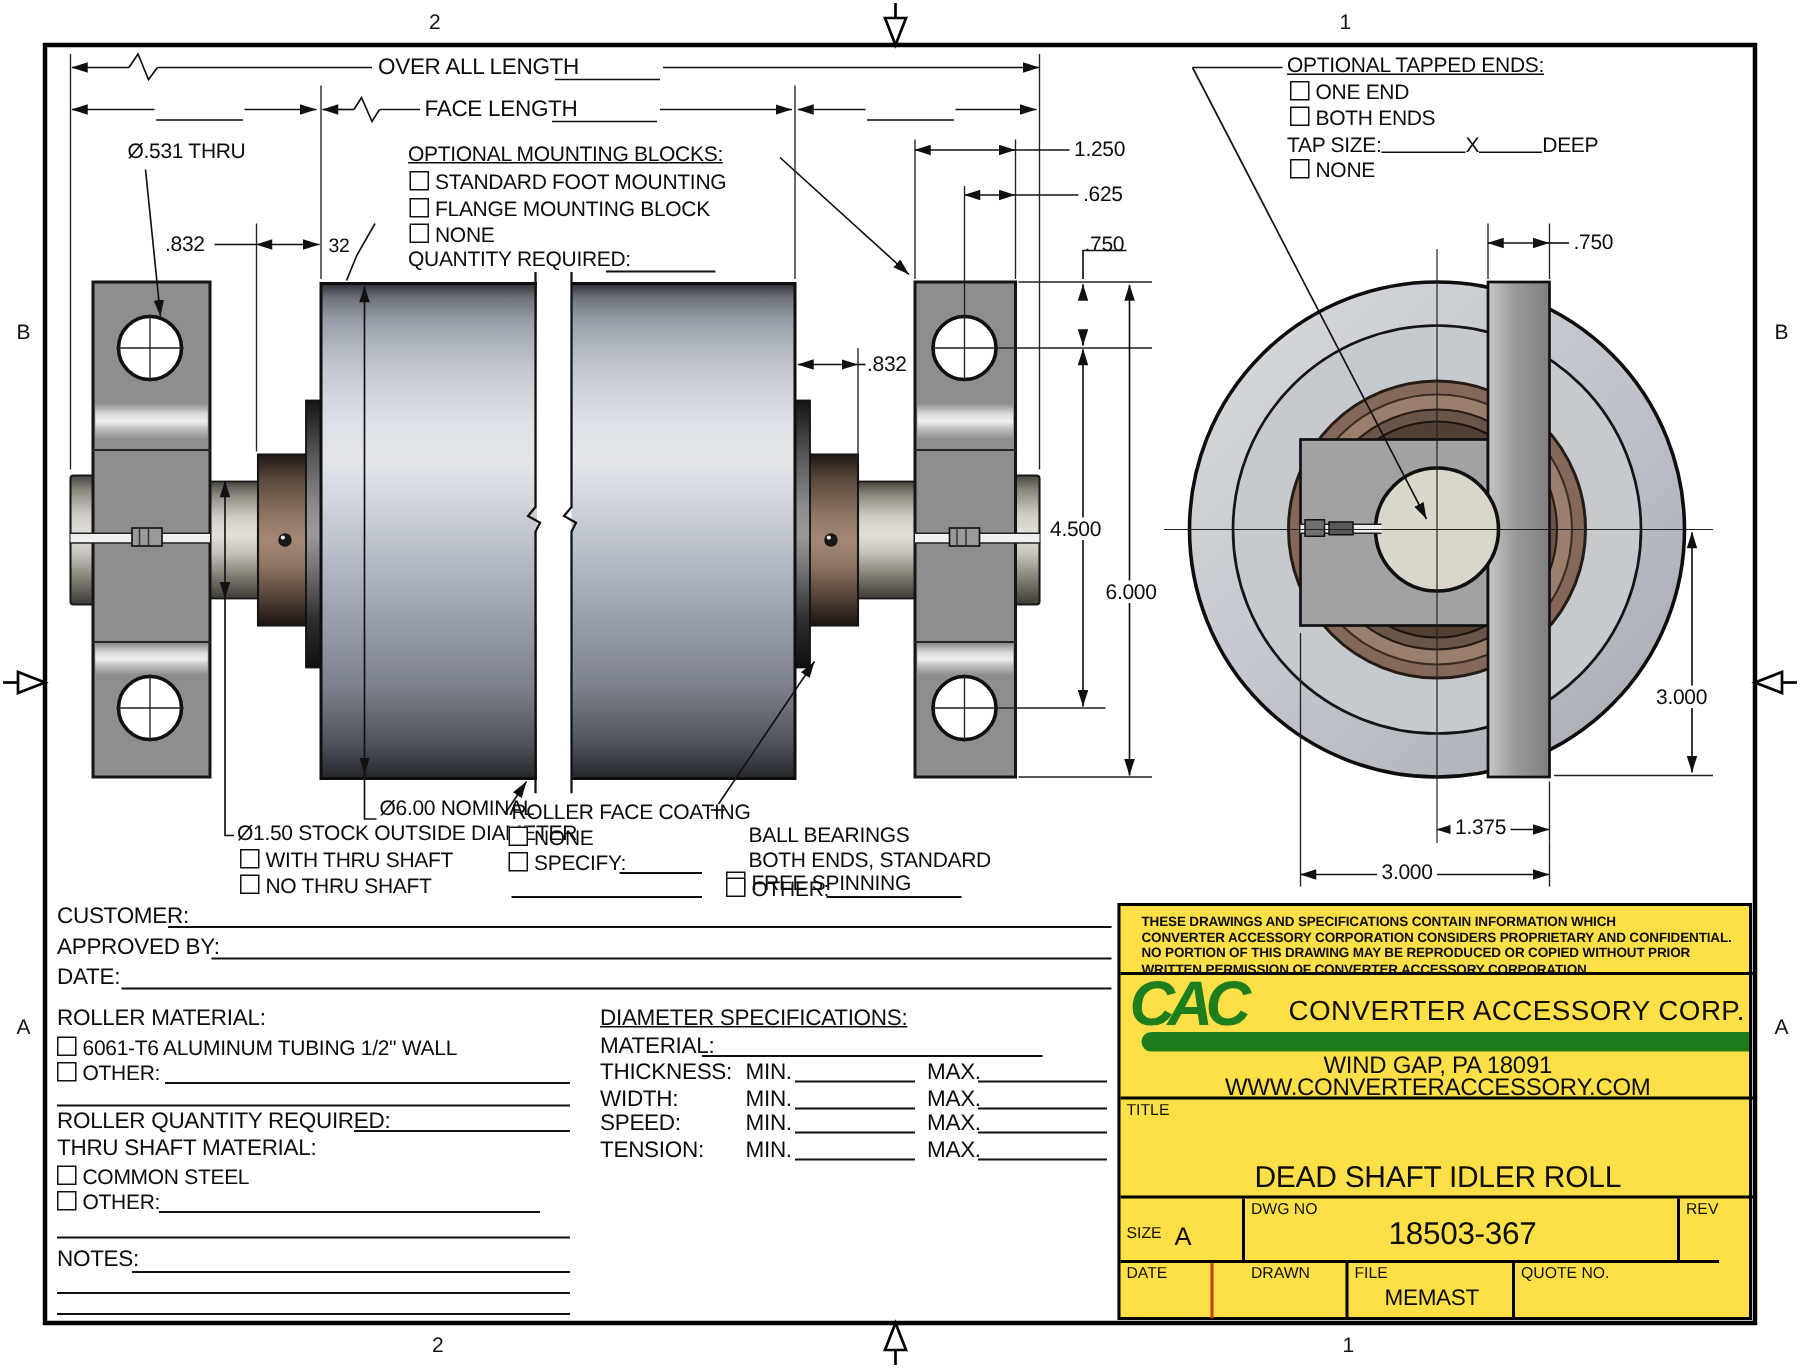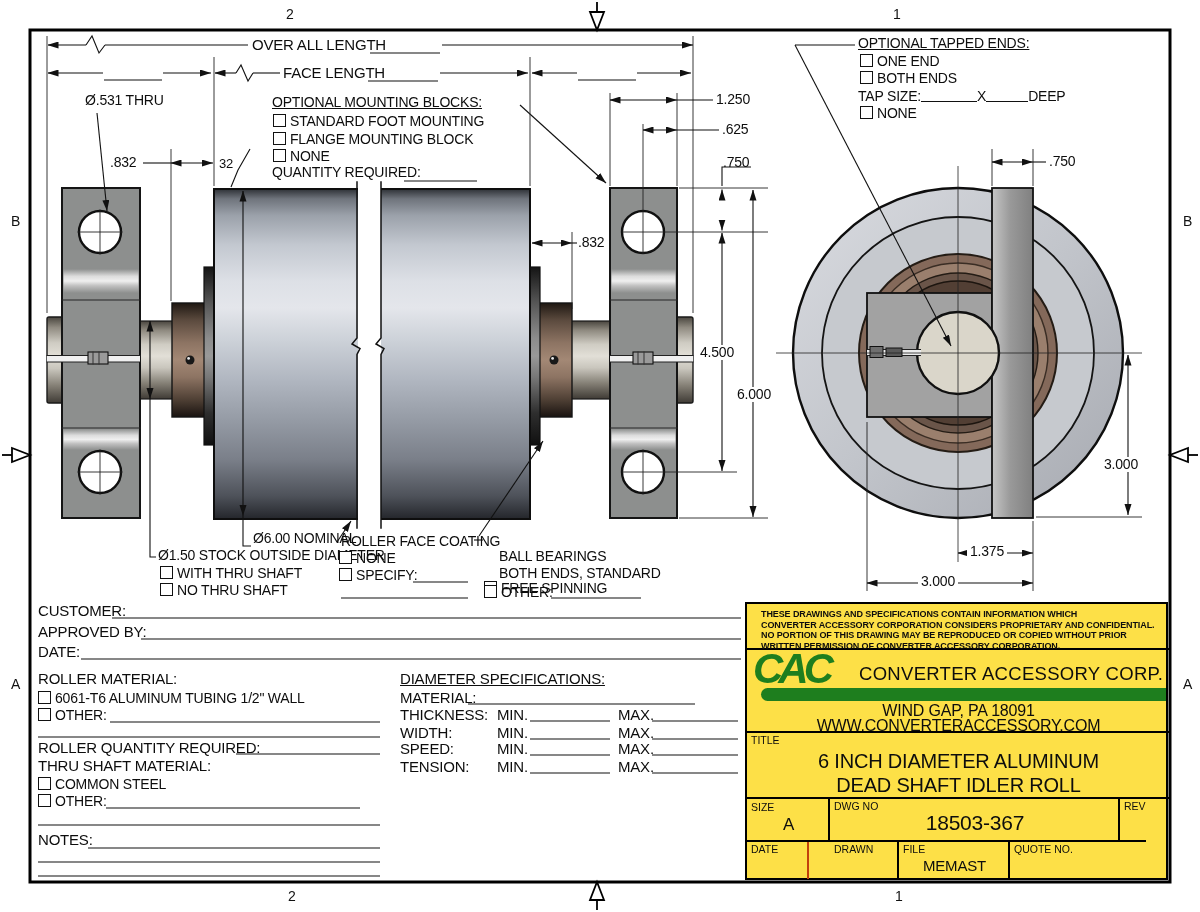--- a/index.html
+++ b/index.html
@@ -438,25 +438,24 @@
   </div>
   <div class="cell" style="left:0;top:46px;width:423px;height:83px;border-bottom:2px solid #000;">
     <div class="cac" style="position:absolute;left:6px;top:-2px;color:#1e7e1e;">CAC</div>
     <div style="position:absolute;left:14px;top:38px;width:405px;height:13px;background:#1e7e1e;border-radius:7px 0 0 7px;"></div>
     <div class="lbl" style="left:112px;top:14px;font-size:18.5px;letter-spacing:0.3px;">CONVERTER ACCESSORY CORP.</div>
     <div class="lbl ctr" style="left:0;top:53px;width:423px;font-size:16px;">WIND GAP, PA 18091</div>
     <div class="lbl ctr" style="left:0;top:68px;width:423px;font-size:16px;">WWW.CONVERTERACCESSORY.COM</div>
   </div>
   <div class="cell" style="left:0;top:129px;width:423px;height:66px;border-bottom:2px solid #000;">
     <div class="lbl small" style="left:4px;top:2px;">TITLE</div>
-    <div class="lbl ctr" style="left:0;top:18px;width:423px;font-size:20px;">6 INCH DIAMETER ALUMINUM</div>
     <div class="lbl ctr" style="left:0;top:42px;width:423px;font-size:20px;">DEAD SHAFT IDLER ROLL</div>
   </div>
   <div class="cell" style="left:0;top:195px;width:83px;height:43px;border-bottom:2px solid #000;border-right:2px solid #000;">
-    <div class="lbl small" style="left:4px;top:3px;">SIZE</div>
+    <div class="lbl small" style="left:4px;top:18px;">SIZE</div>
     <div class="lbl ctr" style="left:0;top:17px;width:83px;font-size:17px;">A</div>
   </div>
   <div class="cell" style="left:83px;top:195px;width:290px;height:43px;border-bottom:2px solid #000;border-right:2px solid #000;">
     <div class="lbl small" style="left:4px;top:2px;">DWG NO</div>
     <div class="lbl ctr" style="left:0;top:13px;width:290px;font-size:21px;">18503-367</div>
   </div>
   <div class="cell" style="left:373px;top:195px;width:26px;height:43px;border-bottom:2px solid #000;">
     <div class="lbl small" style="left:4px;top:2px;">REV</div>
   </div>
   <div class="cell" style="left:0;top:238px;width:62px;height:37px;border-right:2px solid #c2410c;padding-left:16px;">

